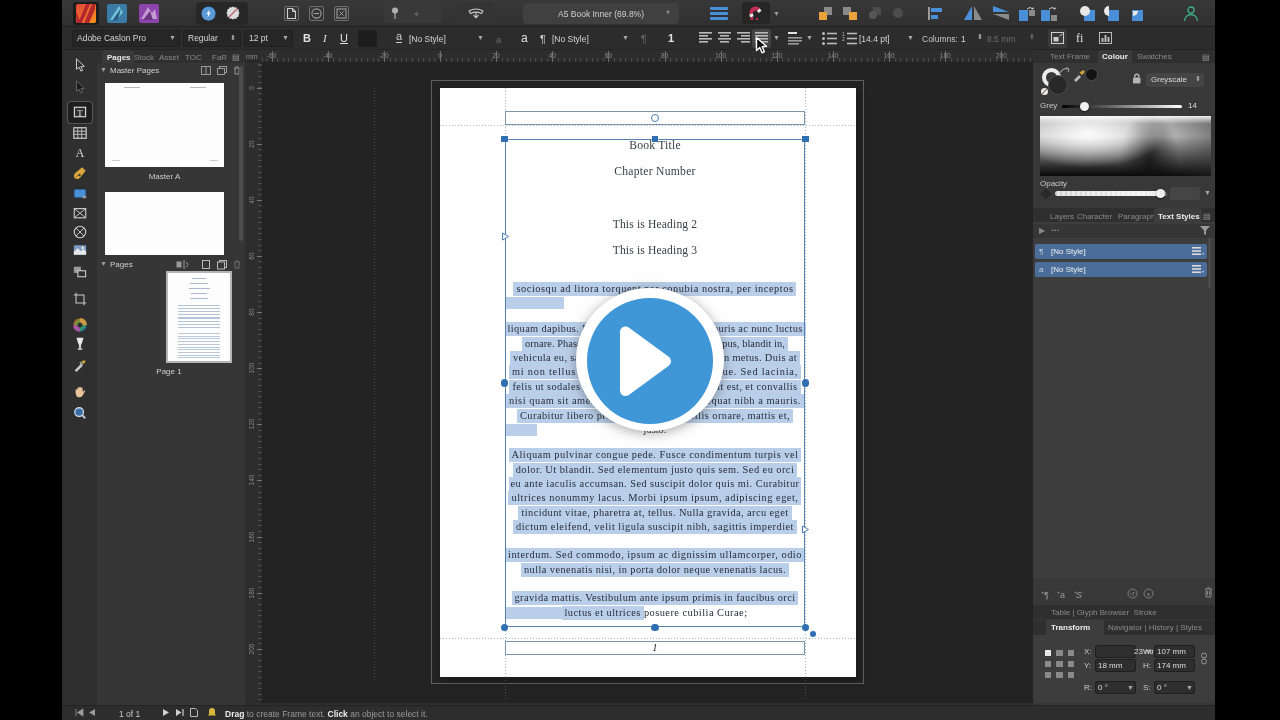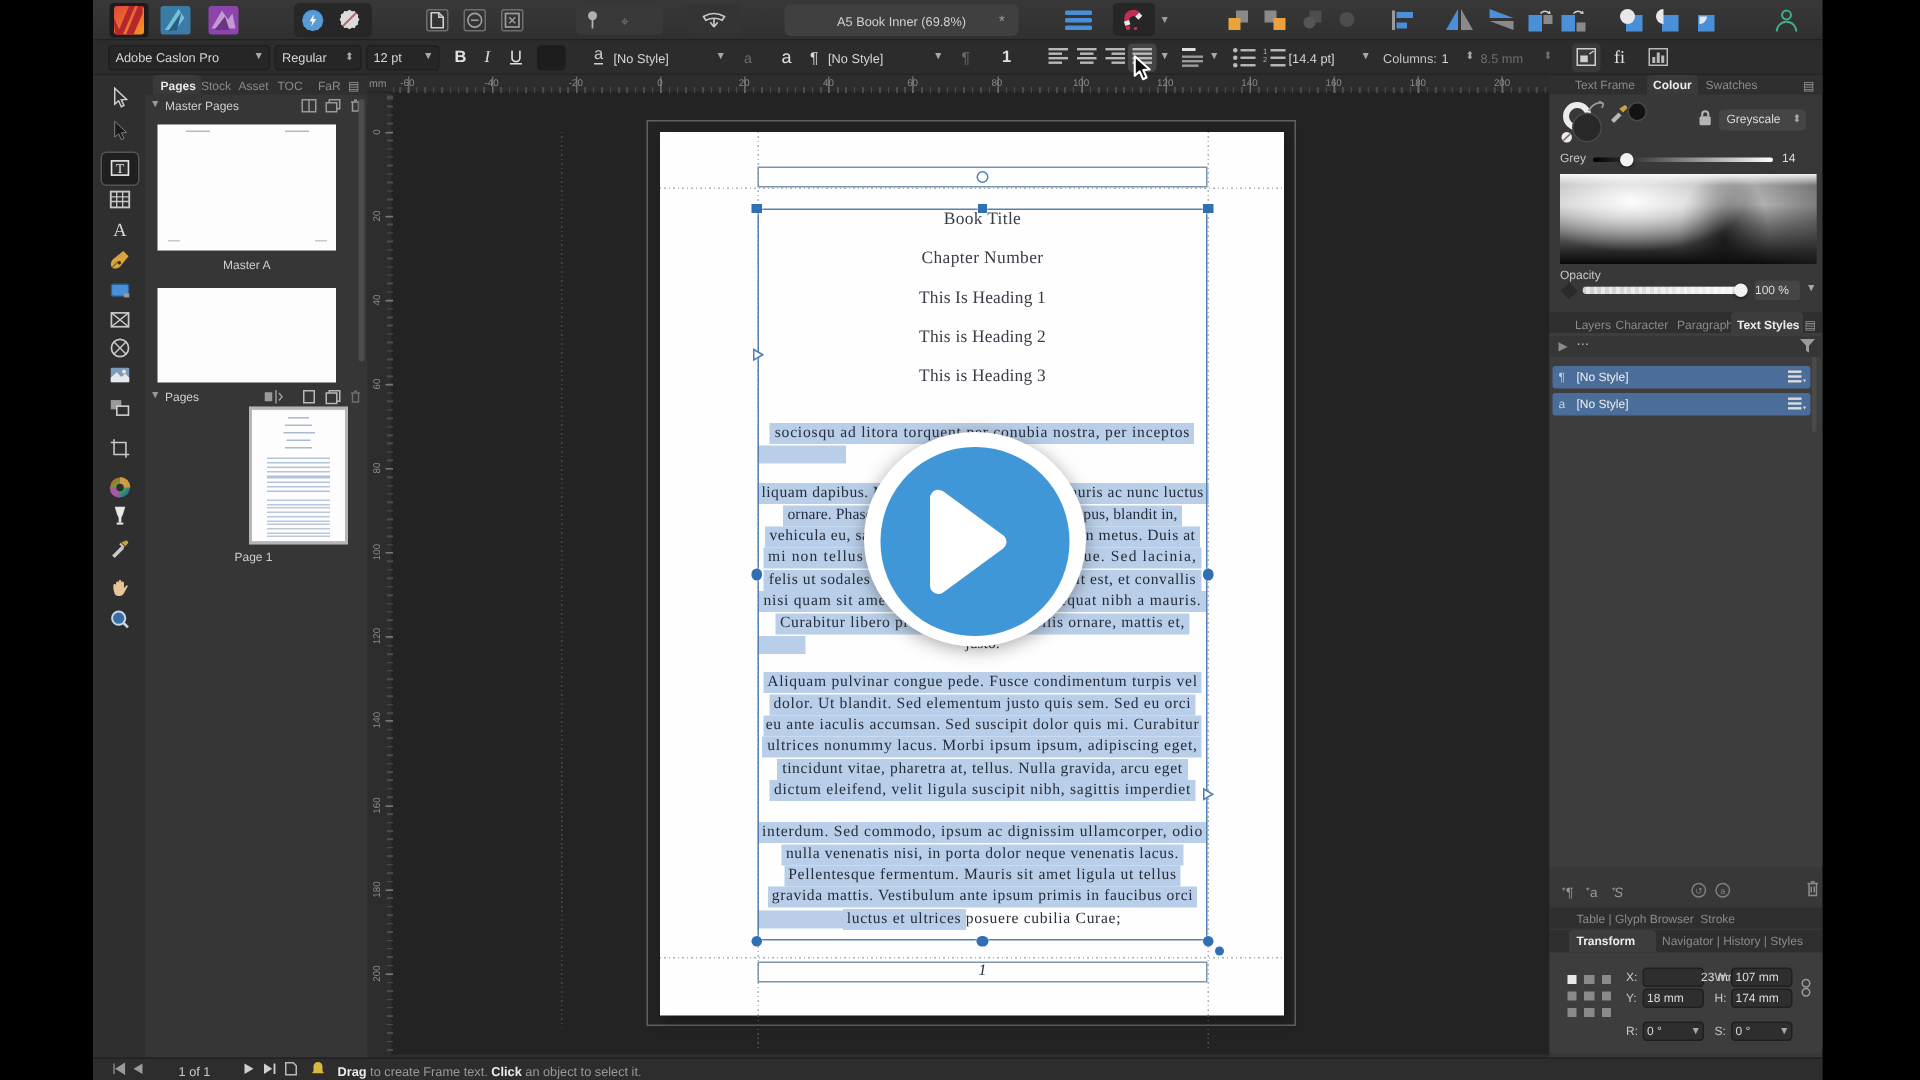--- a/index.html
+++ b/index.html
@@ -467,41 +467,39 @@
 <div class="abs" style="left:178px;top:576.3px;width:416px;height:1px;background:repeating-linear-gradient(90deg,#a9b4c2 0,#a9b4c2 1px,transparent 1px,transparent 3px)"></div>
 <div class="abs" style="left:242.6px;top:615px;width:1px;height:23px;background:repeating-linear-gradient(180deg,#4a4e54 0,#4a4e54 1px,transparent 1px,transparent 3px)"></div>
 <div class="abs" style="left:543.4px;top:615px;width:1px;height:23px;background:repeating-linear-gradient(180deg,#4a4e54 0,#4a4e54 1px,transparent 1px,transparent 3px)"></div>
 <div class="abs" style="left:242.6px;top:49.3px;width:300.8px;height:14.1px;border:1px solid #7d94ad"></div>
 <div class="abs" style="left:242.6px;top:579px;width:300.8px;height:13.6px;border:1px solid #7d94ad"></div>
 <div class="abs hl" style="left:242.60000000000002px;top:235.4px;width:59.0px;height:11.8px"></div>
 <div class="abs hl" style="left:242.60000000000002px;top:362.20000000000005px;width:32.0px;height:11.8px"></div>
 <div class="abs hl" style="left:242.60000000000002px;top:544.9px;width:136.39999999999998px;height:11.8px"></div>
 <div id="h1" class="doc-line serif" style="top:76.8px;line-height:14.4px;letter-spacing:0.229px;font-size:11.6px;color:#3a3d47">Book Title</div>
 <div id="h2" class="doc-line serif" style="top:103.10000000000001px;line-height:14.4px;letter-spacing:0.272px;font-size:11.6px;color:#3a3d47">Chapter Number</div>
-<div id="h3" class="doc-line serif" style="top:129.5px;line-height:14.4px;letter-spacing:0.108px;font-size:11.6px;color:#3a3d47">This Is Heading 1</div>
 <div id="h4" class="doc-line serif" style="top:155.5px;line-height:14.4px;letter-spacing:0.145px;font-size:11.6px;color:#3a3d47">This is Heading 2</div>
 <div id="h5" class="doc-line serif" style="top:181.60000000000002px;line-height:14.4px;letter-spacing:0.145px;font-size:11.6px;color:#3a3d47">This is Heading 3</div>
 <div id="p1b" class="doc-line serif" style="top:219.7px;line-height:14.4px;letter-spacing:0.524px;font-size:10.4px"><span class="hl" style="padding:1px 3px 2px">sociosqu ad litora torquent per conubia nostra, per inceptos</span></div>
 <div id="p2a" class="doc-line serif" style="top:260.1px;line-height:14.4px;letter-spacing:0.344px;font-size:10.4px"><span class="hl" style="padding:1px 3px 2px">liquam dapibus. Mauris molestie dictum sit mauris ac nunc luctus</span></div>
 <div id="p2b" class="doc-line serif" style="top:274.5px;line-height:14.4px;letter-spacing:0.065px;font-size:10.4px"><span class="hl" style="padding:1px 3px 2px">ornare. Phasellus tincidunt metus id neque tempus, blandit in,</span></div>
 <div id="p2c" class="doc-line serif" style="top:288.90000000000003px;line-height:14.4px;letter-spacing:0.345px;font-size:10.4px"><span class="hl" style="padding:1px 3px 2px">vehicula eu, sapien. Maecenas vitae lorem proin metus. Duis at</span></div>
 <div id="p2d" class="doc-line serif" style="top:303.3px;line-height:14.4px;letter-spacing:0.747px;font-size:10.4px"><span class="hl" style="padding:1px 3px 2px">mi non tellus dictum aliquam eget quis neque. Sed lacinia,</span></div>
 <div id="p2e" class="doc-line serif" style="top:317.7px;line-height:14.4px;letter-spacing:0.379px;font-size:10.4px"><span class="hl" style="padding:1px 3px 2px">felis ut sodales pretium, risus dictum hendrerit est, et convallis</span></div>
 <div id="p2f" class="doc-line serif" style="top:332.1px;line-height:14.4px;letter-spacing:0.521px;font-size:10.4px"><span class="hl" style="padding:1px 3px 2px">nisi quam sit amet ante. In consequat consequat nibh a mauris.</span></div>
 <div id="p2g" class="doc-line serif" style="top:346.5px;line-height:14.4px;letter-spacing:0.441px;font-size:10.4px"><span class="hl" style="padding:1px 3px 2px">Curabitur libero proin sodales non mollis ornare, mattis et,</span></div>
 <div id="p2h" class="doc-line serif" style="top:360.90000000000003px;line-height:14.4px;letter-spacing:0px;font-size:10.4px">justo.</div>
 <div id="p3a" class="doc-line serif" style="top:386.3px;line-height:14.4px;letter-spacing:0.48px;font-size:10.4px"><span class="hl" style="padding:1px 3px 2px">Aliquam pulvinar congue pede. Fusce condimentum turpis vel</span></div>
 <div id="p3b" class="doc-line serif" style="top:400.6px;line-height:14.4px;letter-spacing:0.443px;font-size:10.4px"><span class="hl" style="padding:1px 3px 2px">dolor. Ut blandit. Sed elementum justo quis sem. Sed eu orci</span></div>
 <div id="p3c" class="doc-line serif" style="top:414.90000000000003px;line-height:14.4px;letter-spacing:0.442px;font-size:10.4px"><span class="hl" style="padding:1px 1px 2px">eu ante iaculis accumsan. Sed suscipit dolor quis mi. Curabitur</span></div>
 <div id="p3d" class="doc-line serif" style="top:429.2px;line-height:14.4px;letter-spacing:0.511px;font-size:10.4px"><span class="hl" style="padding:1px 3px 2px">ultrices nonummy lacus. Morbi ipsum ipsum, adipiscing eget,</span></div>
 <div id="p3e" class="doc-line serif" style="top:443.50000000000006px;line-height:14.4px;letter-spacing:0.407px;font-size:10.4px"><span class="hl" style="padding:1px 3px 2px">tincidunt vitae, pharetra at, tellus. Nulla gravida, arcu eget</span></div>
 <div id="p3f" class="doc-line serif" style="top:457.8px;line-height:14.4px;letter-spacing:0.487px;font-size:10.4px"><span class="hl" style="padding:1px 3px 2px">dictum eleifend, velit ligula suscipit nibh, sagittis imperdiet</span></div>
 <div id="p3h" class="doc-line serif" style="top:486.40000000000003px;line-height:14.4px;letter-spacing:0.509px;font-size:10.4px"><span class="hl" style="padding:1px 3px 2px">interdum. Sed commodo, ipsum ac dignissim ullamcorper, odio</span></div>
 <div id="p3i" class="doc-line serif" style="top:500.7px;line-height:14.4px;letter-spacing:0.411px;font-size:10.4px"><span class="hl" style="padding:1px 3px 2px">nulla venenatis nisi, in porta dolor neque venenatis lacus.</span></div>
-<div id="p3j" class="doc-line serif" style="top:515.0px;line-height:14.4px;letter-spacing:0.471px;font-size:10.4px"><span class="hl" style="padding:1px 3px 2px">Pellentesque fermentum. Mauris sit amet ligula ut tellus</span></div>
 <div id="p3k" class="doc-line serif" style="top:529.3px;line-height:14.4px;letter-spacing:0.413px;font-size:10.4px"><span class="hl" style="padding:1px 3px 2px">gravida mattis. Vestibulum ante ipsum primis in faucibus orci</span></div>
 <div id="p3l" class="doc-line serif" style="top:543.5999999999999px;line-height:14.4px;letter-spacing:0.459px;font-size:10.4px"><span class="hl" style="padding:1px 0 2px 2px">luctus et ultrices </span><span style="padding:1px 0 2px 0">posuere cubilia Curae;</span></div>
 <div class="doc-line serif" style="top:578.6px;line-height:14.4px;font-size:10.5px;font-style:italic">1</div>
 <div class="abs" style="left:242.6px;top:76.8px;width:300.8px;height:488.7px;border:1px solid #5581b0"></div>
 <div class="abs" style="left:388.5px;top:51.8px;width:8px;height:8px;border:1.4px solid #4a7fb5;border-radius:50%;background:#fff"></div>
 <div class="abs" style="left:239.40000000000003px;top:73.60000000000001px;width:6.4px;height:6.4px;background:#2f6fb2;box-shadow:0 0 2px rgba(255,255,255,0.8)"></div>
 <div class="abs" style="left:389.8px;top:73.60000000000001px;width:6.4px;height:6.4px;background:#2f6fb2;box-shadow:0 0 2px rgba(255,255,255,0.8)"></div>
 <div class="abs" style="left:540.1999999999999px;top:73.60000000000001px;width:6.4px;height:6.4px;background:#2f6fb2;box-shadow:0 0 2px rgba(255,255,255,0.8)"></div>
 <div class="abs" style="left:238.8px;top:317.4px;width:7.6px;height:7.6px;background:#2f6fb2;border-radius:50%;box-shadow:0 0 2px rgba(255,255,255,0.8)"></div>
 <div class="abs" style="left:539.6px;top:317.4px;width:7.6px;height:7.6px;background:#2f6fb2;border-radius:50%;box-shadow:0 0 2px rgba(255,255,255,0.8)"></div>
@@ -559,21 +557,21 @@
 linear-gradient(180deg,rgba(255,255,255,0.9),rgba(255,255,255,0) 13%),
 radial-gradient(95px 42px at 28% 30%, rgba(255,255,255,0.95), rgba(255,255,255,0) 80%),
 radial-gradient(42px 70px at 64% 75%, rgba(15,15,15,0.8), rgba(15,15,15,0) 72%),
 linear-gradient(270deg, rgba(40,40,40,0.45), rgba(40,40,40,0) 30%),
 linear-gradient(180deg,#a9a9a9 0%,#c6c6c6 34%,#7a7a7a 58%,#262626 87%,#080808 100%)"></div>
 <div class="t" style="left:978px;top:179px;font-size:8px;color:#c9c9c9">Opacity</div>
 <div class="abs" style="left:980px;top:189.5px;width:8px;height:8px;background:#2a2a2a;transform:rotate(45deg)"></div>
 <div class="abs" style="left:993px;top:190.5px;width:110px;height:5px;border-radius:2.5px;background:linear-gradient(90deg,rgba(255,255,255,0.45),rgba(255,255,255,0.92)),repeating-linear-gradient(90deg,#a8a8a8 0,#a8a8a8 2.5px,#d2d2d2 2.5px,#d2d2d2 5px)"></div>
 <div class="abs" style="left:1094px;top:188.5px;width:9px;height:9px;border-radius:50%;background:#f2f2f2;box-shadow:0 1px 2px rgba(0,0,0,0.5)"></div>
 <div class="abs" style="left:1108px;top:186.5px;width:30px;height:13px;background:#454545;border-radius:2px"></div>
-<div class="t" style="left:1108px;top:188.5px;font-size:8px;color:#dcdcdc">100 %</div>
+<div class="t" style="left:1082px;top:188.5px;font-size:8px;color:#dcdcdc">100 %</div>
 <div class="t" style="left:1142px;top:189px;font-size:7px;color:#a8a8a8">▼</div>
 <div class="abs" style="left:971px;top:208px;width:182px;height:14px;background:#2f2f2f"></div>
 <div class="t" style="left:988px;top:211.5px;font-size:8px;color:#8a8a8a">Layers</div>
 <div class="t" style="left:1015px;top:211.5px;font-size:8px;color:#8a8a8a">Character</div>
 <div class="t" style="left:1056px;top:211.5px;font-size:8px;color:#8a8a8a">Paragraph</div>
 <div class="abs" style="left:1092px;top:208px;width:48px;height:14px;background:#3d3d3d;border-radius:3px 3px 0 0"></div>
 <div class="t" style="left:1096px;top:211.5px;font-size:8px;font-weight:bold;color:#ececec">Text Styles</div>
 <div class="t" style="left:1141px;top:212px;font-size:8px;color:#9a9a9a">▤</div>
 <div class="abs" style="left:971px;top:222px;width:182px;height:356px;background:#3d3d3d"></div>
 <div class="abs" style="left:1146px;top:228px;width:3px;height:60px;background:#4a4a4a;border-radius:2px"></div>

